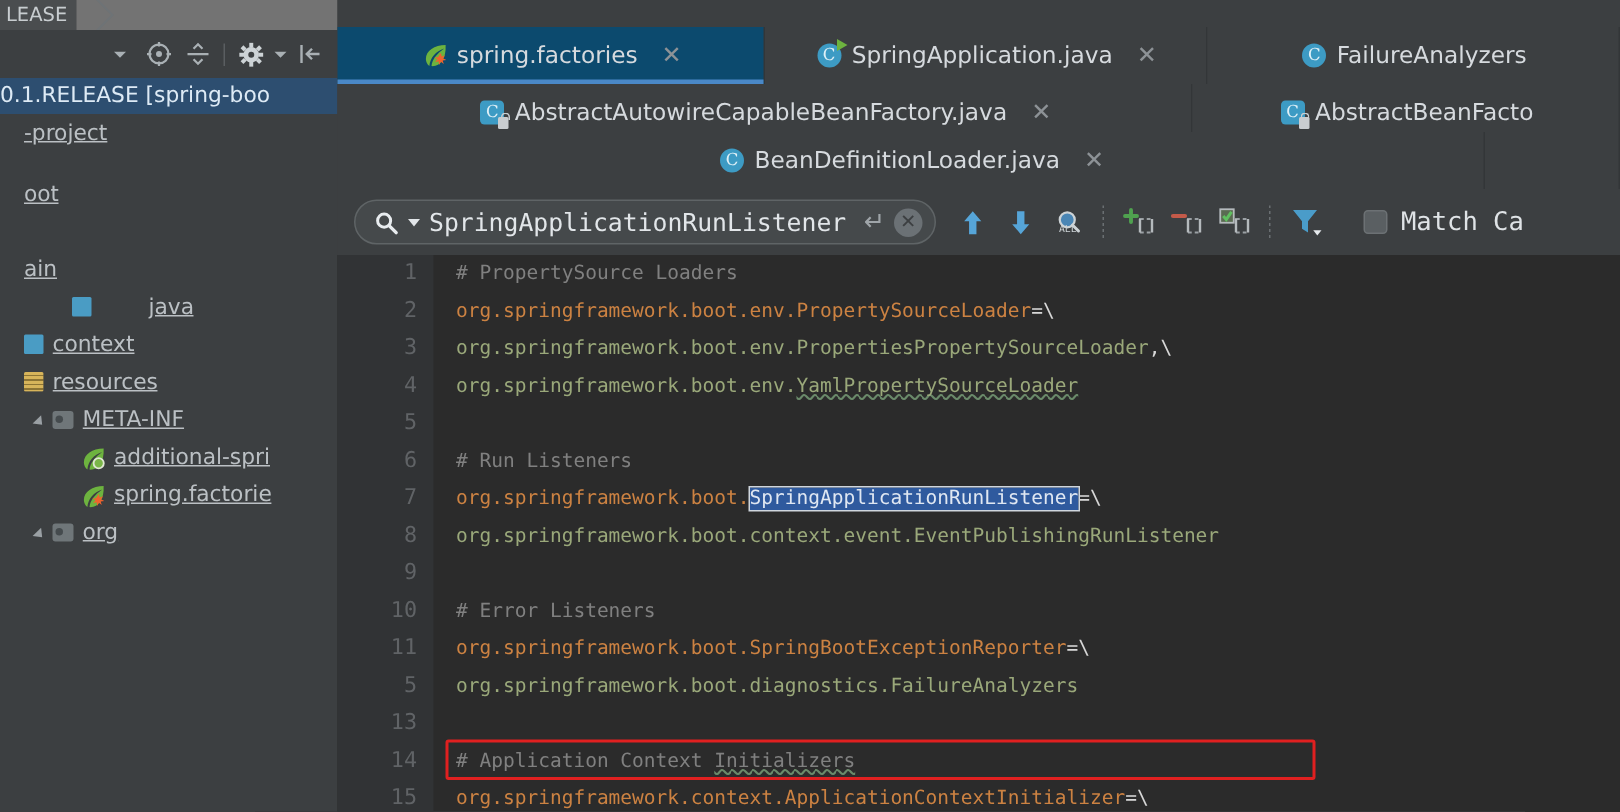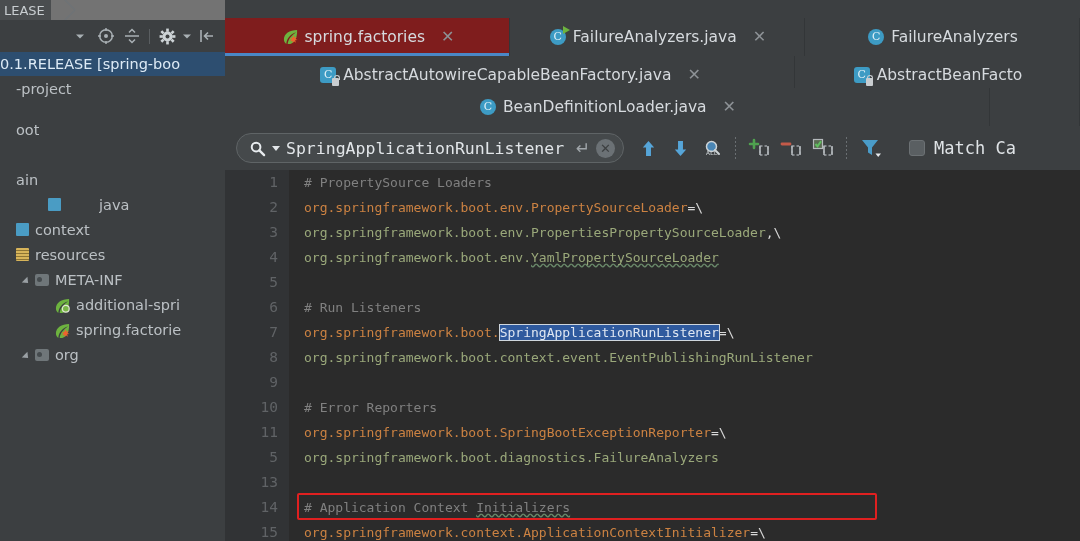--- a/index.html
+++ b/index.html
@@ -58,21 +58,21 @@
   .lp-tree {
     position: absolute; left: 0; top: 76px; width: 225px; height: 465px;
     background: #3c3f41; padding-top: 0px;
   }
   .tree-row {
     height: 25px; display: flex; align-items: center;
     white-space: nowrap; overflow: hidden;
     color: #bbc0c4; font-size: 14.5px;
     font-family: "DejaVu Sans", sans-serif;
   }
-  .tree-label { overflow: hidden; text-overflow: clip; }
+  .tree-label { overflow: hidden; text-overflow: clip; text-decoration: underline; }
   .tw { display:inline-block; width:12px; height:12px; position:relative; flex:0 0 auto; }
   .tw.open::before {
     content:""; position:absolute; left:1px; top:3px;
     border-left:5px solid #9aa0a4; border-top:4px solid transparent;
     border-bottom:4px solid transparent;
     transform: rotate(45deg); transform-origin: 40% 50%;
   }
   .ic { display:inline-block; flex:0 0 auto; margin-right:6px; position:relative; }
   .ic-src { width:13px; height:13px; background:#4a9cc4; border-radius:1px; }
   .ic-res { width:13px; height:13px; background:#d7b45a;
@@ -96,21 +96,21 @@
   .tabrow.r3 { top: 88px; }
 
   .tab {
     position: relative; height: 38px; display: flex; align-items: center;
     gap: 6px; padding: 0 10px 0 12px;
     color: #d6dade; font-size: 15.5px;
     font-family: "DejaVu Sans", sans-serif;
     white-space: nowrap; background: #3c3f41;
     border-right: 1px solid #333638;
   }
-  .tab.active { background: #7f1d1d; }
+  .tab.active { background: #0c4a6e; }
   .tab.active::after {
     content:""; position:absolute; left:0; right:0; bottom:0; height:3px;
     background:#4a88c7;
   }
   .tab .tclose {
     color:#8d9296; font-size:16px; margin-left:10px; line-height:1;
   }
   .tab-icon { width:17px; height:17px; flex:0 0 auto; position:relative; }
 
   .cls-ico { width:16px; height:16px; border-radius:50%;
@@ -336,21 +336,21 @@
             </svg>
           </span>
           <span>spring.factories</span>
           <span class="tclose">✕</span>
         </div>
         <div class="tab" style="width: 295px; justify-content: center;">
           <span class="tab-icon">
             <span class="cls-ico">C</span>
             <span class="runbadge"></span>
           </span>
-          <span>FailureAnalyzers.java</span>
+          <span>SpringApplication.java</span>
           <span class="tclose">✕</span>
         </div>
         <div class="tab" style="width: 275px; justify-content: center;">
           <span class="tab-icon">
             <span class="cls-ico">C</span>
           </span>
           <span>FailureAnalyzers</span>
         </div>
       </div>
     <div class="tabrow r2">
@@ -474,21 +474,21 @@
       <div class="codelines">
           <div class="cline"><span class="c-comment"># PropertySource Loaders</span></div>
           <div class="cline"><span class="c-key">org.springframework.boot.env.PropertySourceLoader</span><span class="c-punct">=\</span></div>
           <div class="cline"><span class="c-val">org.springframework.boot.env.PropertiesPropertySourceLoader</span><span class="c-punct">,\</span></div>
           <div class="cline"><span class="c-val">org.springframework.boot.env.</span><span class="c-val squiggle">YamlPropertySourceLoader</span></div>
           <div class="cline">&nbsp;</div>
           <div class="cline"><span class="c-comment"># Run Listeners</span></div>
           <div class="cline"><span class="c-key">org.springframework.boot.</span><span class="c-key c-sel">SpringApplicationRunListener</span><span class="c-punct">=\</span></div>
           <div class="cline"><span class="c-val">org.springframework.boot.context.event.EventPublishingRunListener</span></div>
           <div class="cline">&nbsp;</div>
-          <div class="cline"><span class="c-comment"># Error Reporters</span></div>
+          <div class="cline"><span class="c-comment"># Error Listeners</span></div>
           <div class="cline"><span class="c-key">org.springframework.boot.SpringBootExceptionReporter</span><span class="c-punct">=\</span></div>
           <div class="cline"><span class="c-val">org.springframework.boot.diagnostics.FailureAnalyzers</span></div>
           <div class="cline">&nbsp;</div>
           <div class="cline"><span class="c-comment"># Application Context </span><span class="c-comment squiggle">Initializers</span></div>
           <div class="cline"><span class="c-key">org.springframework.context.ApplicationContextInitializer</span><span class="c-punct">=\</span></div>
         </div>
       <div class="hl-box"></div>
     </div>
 
   </div>

